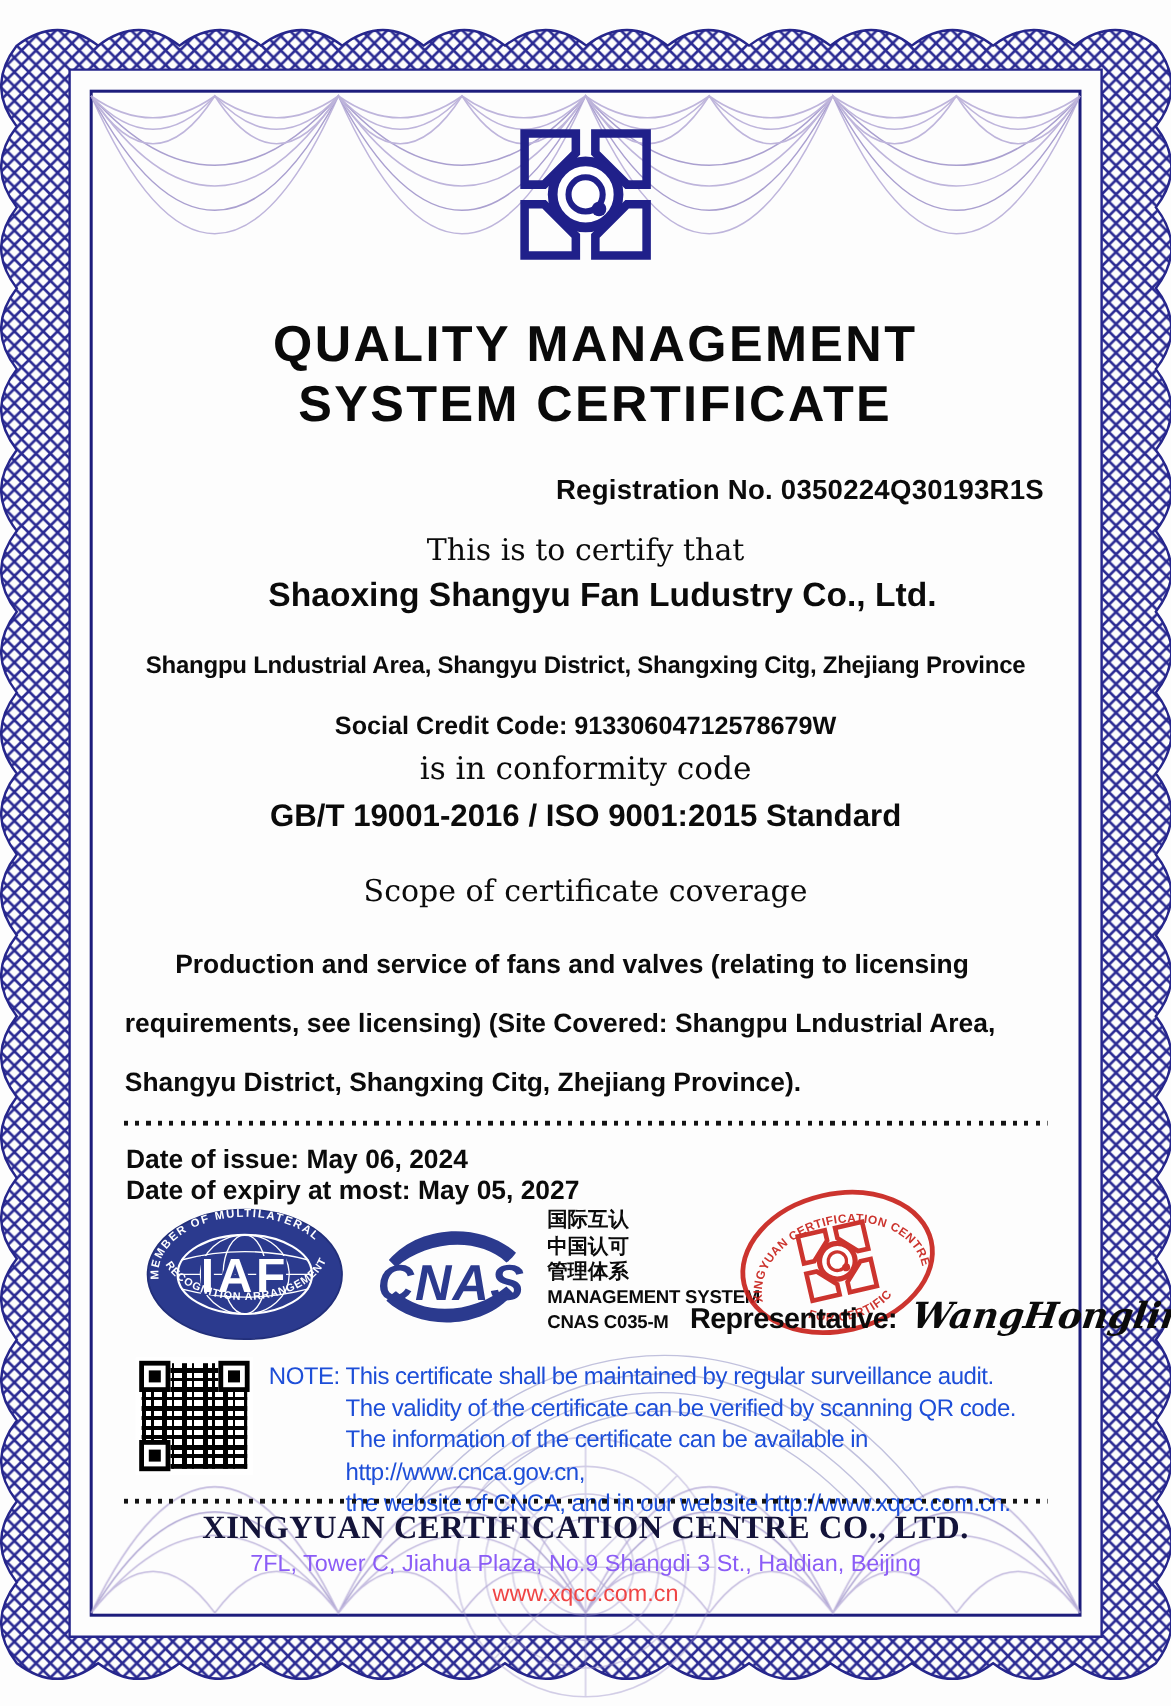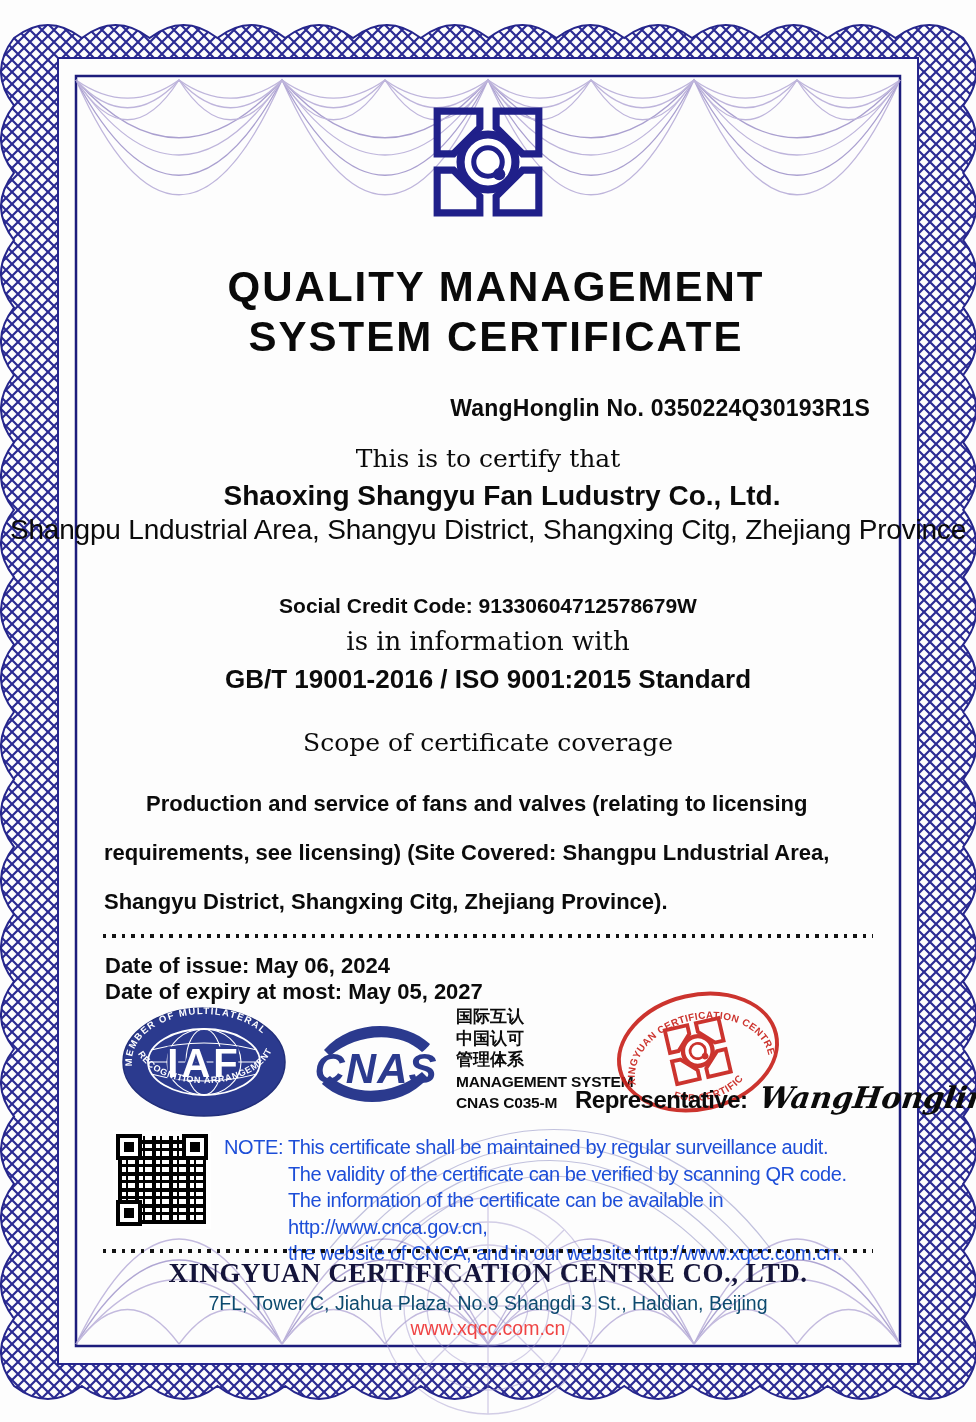--- a/index.html
+++ b/index.html
@@ -9,21 +9,21 @@
     font-family:"Liberation Sans",sans-serif;color:#0b0b0b;
   }
   .layer{position:absolute;inset:0;pointer-events:none;}
   .abs{position:absolute;}
   .center{left:0;right:0;text-align:center;}
 
   .title{top:262px;font-weight:700;font-size:42px;line-height:1.19;letter-spacing:2px;color:#0a0a0a;padding-left:16px;}
   .reg{top:395px;right:106px;font-weight:700;font-size:23px;letter-spacing:0.2px;}
   .certify{top:444px;font-family:"DejaVu Serif",serif;font-size:25px;}
   .company{top:480px;font-weight:700;font-size:28px;padding-left:28px;}
-  .addr{top:514px;font-weight:400;font-size:28px;letter-spacing:-0.2px;}
+  .addr{top:544px;font-weight:700;font-size:20px;letter-spacing:-0.2px;}
   .scc{top:594px;font-weight:700;font-size:21px;}
   .conform{top:626px;font-family:"DejaVu Serif",serif;font-size:26px;}
   .standard{top:664px;font-weight:700;font-size:26px;}
   .scope-head{top:728px;font-family:"DejaVu Serif",serif;font-size:25px;}
   .scope{top:779px;left:104px;width:772px;font-weight:700;font-size:22px;line-height:49px;}
   .scope .indent{text-indent:42px;}
   .dots{height:4px;background:repeating-linear-gradient(90deg,#141414 0 3.5px,transparent 3.5px 9.5px);}
   .dots1{top:934px;left:103px;right:103px;}
   .dots2{top:1249px;left:103px;right:103px;}
   .dates{top:953px;left:105px;right:130px;display:flex;justify-content:space-between;font-weight:700;font-size:22px;flex-direction:column;}
@@ -43,21 +43,21 @@
       repeating-linear-gradient(90deg,#000 0 4px,transparent 4px 8px,#000 8px 10px,transparent 10px 17px),
       repeating-linear-gradient(0deg,#000 0 4px,transparent 4px 9px,#000 9px 12px,transparent 12px 16px);}
   .finder{position:absolute;width:26px;height:26px;background:#fff;border:4px solid #000;box-sizing:border-box;}
   .finder::after{content:"";position:absolute;inset:4px;background:#000;}
   .f-tl{left:3px;top:3px;} .f-tr{right:3px;top:3px;} .f-bl{left:3px;bottom:3px;}
 
   .note{left:224px;top:1134px;width:684px;font-size:20px;line-height:26.5px;letter-spacing:-0.4px;color:#1d4ed8;}
   .note .cont{padding-left:64px;}
 
   .footer-title{top:1258px;font-family:"Liberation Serif",serif;font-weight:700;font-size:27px;letter-spacing:0.5px;color:#14143a;}
-  .footer-addr{top:1292px;font-size:19.5px;color:#0c4a6e;}
+  .footer-addr{top:1292px;font-size:19.5px;color:#8b5cf6;}
   .footer-web{top:1317px;font-size:19.5px;color:#ef4444;}
 </style>
 </head>
 <body>
 
 <div class="certificate">
 
   <svg class="layer" width="976" height="1422" viewBox="0 0 976 1422" aria-hidden="true">
     <defs>
       <pattern id="lat" width="12" height="12" patternUnits="userSpaceOnUse">
@@ -123,28 +123,28 @@
 
   <svg class="abs" style="left:427px;top:96px;width:122px;height:132px;color:#20208a" viewBox="0 0 120 120">
     <use href="#certlogo" width="120" height="120"></use>
   </svg>
 
   <div class="abs center title">
     <div>QUALITY MANAGEMENT</div>
     <div>SYSTEM CERTIFICATE</div>
   </div>
 
-  <div class="abs reg">WangHonglin No.  0350224Q30193R1S</div>
+  <div class="abs reg">Registration No.  0350224Q30193R1S</div>
 
   <div class="abs center certify">This is to certify that</div>
   <div class="abs center company">Shaoxing Shangyu Fan Ludustry Co., Ltd.</div>
   <div class="abs center addr">Shangpu Lndustrial Area, Shangyu District, Shangxing Citg, Zhejiang Province</div>
   <div class="abs center scc">Social Credit Code: 91330604712578679W</div>
 
-  <div class="abs center conform">is in information with</div>
+  <div class="abs center conform">is in conformity code</div>
   <div class="abs center standard">GB/T 19001-2016 / ISO 9001:2015 Standard</div>
 
   <div class="abs scope">
     <div class="indent">Production and service of fans and valves (relating to licensing</div>
     <div>requirements, see licensing) (Site Covered: Shangpu Lndustrial Area,</div>
     <div>Shangyu District, Shangxing Citg, Zhejiang Province).</div>
   </div>
   <div class="abs center scope-head">Scope of certificate coverage</div>
 
   <div class="abs dots dots1"></div>

